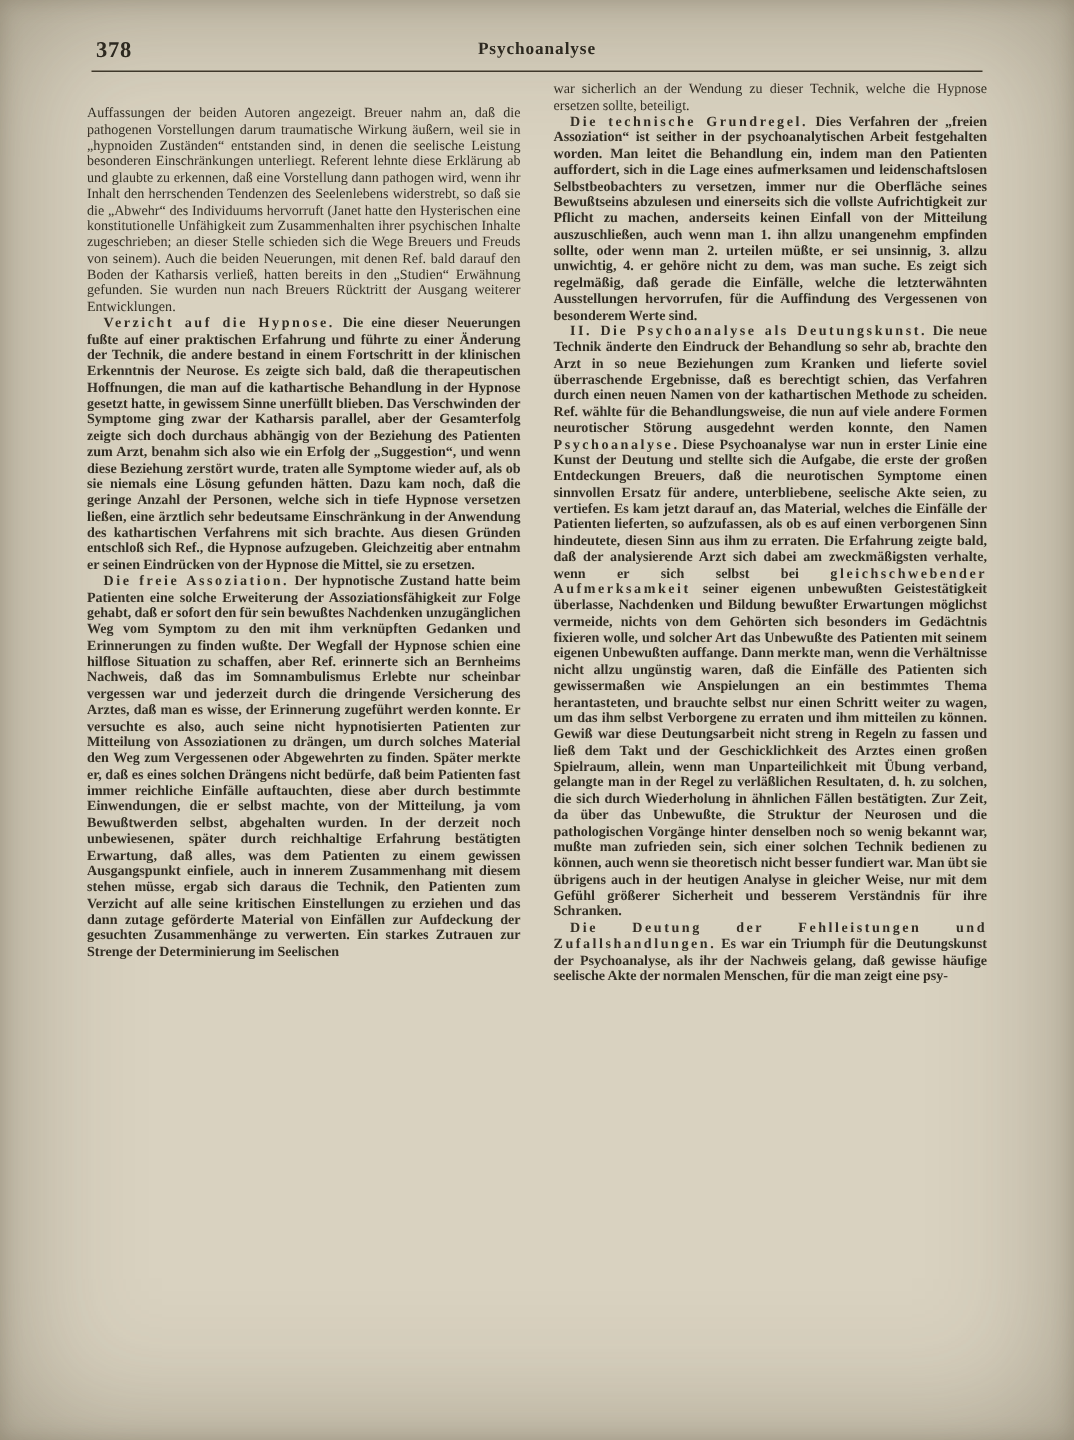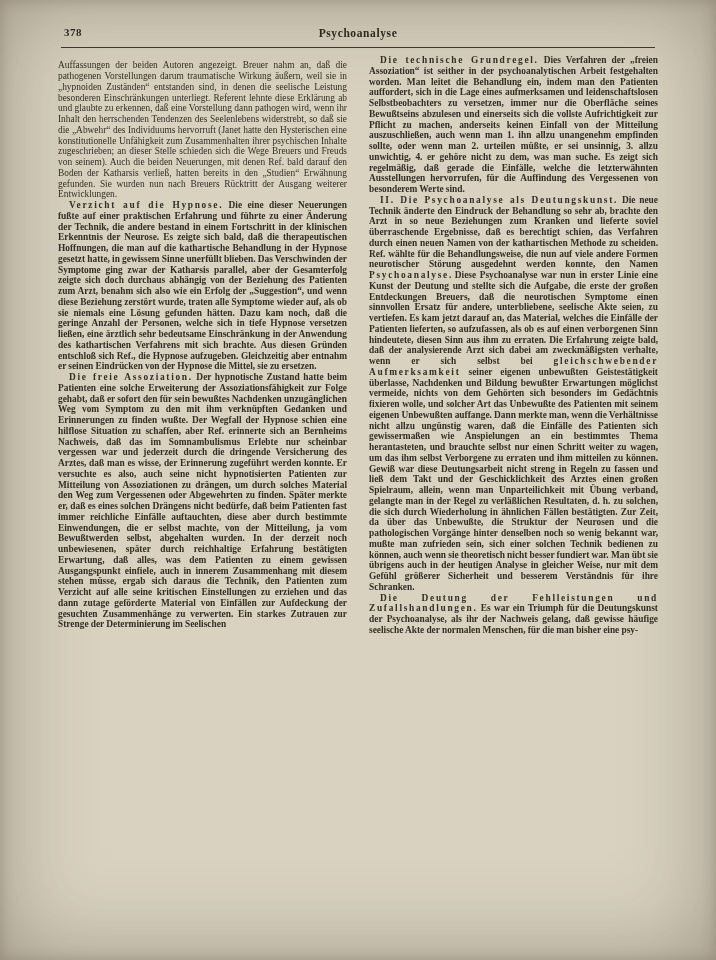--- a/index.html
+++ b/index.html
@@ -21,21 +21,21 @@
   .header {
     position: relative;
     height: 18px;
     width: 592px;
     margin: 0 auto;
   }
   .pagenum {
     position: absolute;
     left: 2px;
     top: 0;
-    font-size: 11px;
+    font-size: 15px;
     font-weight: bold;
     letter-spacing: 0.5px;
   }
   .title {
     position: absolute;
     left: 0; right: 0;
     text-align: center;
     top: 1px;
     font-size: 11.5px;
     font-weight: bold;
@@ -81,18 +81,19 @@
   </div>
   <div class="rule"></div>
   <div class="bodytext">
     <div class="col" id="col-left">
         <p class="para"><span class="normal">Auffassungen der beiden Autoren angezeigt. Breuer nahm an, daß die pathogenen Vorstellungen darum traumatische Wirkung äußern, weil sie in „hypnoiden Zuständen“ entstanden sind, in denen die seelische Leistung besonderen Einschränkungen unterliegt. Referent lehnte diese Erklärung ab und glaubte zu erkennen, daß eine Vorstellung dann pathogen wird, wenn ihr Inhalt den herrschenden Tendenzen des Seelenlebens widerstrebt, so daß sie die „Abwehr“ des Individuums hervorruft (Janet hatte den Hysterischen eine konstitutionelle Unfähigkeit zum Zusammenhalten ihrer psychischen Inhalte zugeschrieben; an dieser Stelle schieden sich die Wege Breuers und Freuds von seinem). Auch die beiden Neuerungen, mit denen Ref. bald darauf den Boden der Katharsis verließ, hatten bereits in den „Studien“ Erwähnung gefunden. Sie wurden nun nach Breuers Rücktritt der Ausgang weiterer Entwicklungen.</span></p>
         <p class="para indent"><span class="spaced">Verzicht auf die Hypnose.</span><span class="normal"> Die eine dieser Neuerungen fußte auf einer praktischen Erfahrung und führte zu einer Änderung der Technik, die andere bestand in einem Fortschritt in der klinischen Erkenntnis der Neurose. Es zeigte sich bald, daß die therapeutischen Hoffnungen, die man auf die kathartische Behandlung in der Hypnose gesetzt hatte, in gewissem Sinne unerfüllt blieben. Das Verschwinden der Symptome ging zwar der Katharsis parallel, aber der Gesamterfolg zeigte sich doch durchaus abhängig von der Beziehung des Patienten zum Arzt, benahm sich also wie ein Erfolg der „Suggestion“, und wenn diese Beziehung zerstört wurde, traten alle Symptome wieder auf, als ob sie niemals eine Lösung gefunden hätten. Dazu kam noch, daß die geringe Anzahl der Personen, welche sich in tiefe Hypnose versetzen ließen, eine ärztlich sehr bedeutsame Einschränkung in der Anwendung des kathartischen Verfahrens mit sich brachte. Aus diesen Gründen entschloß sich Ref., die Hypnose aufzugeben. Gleichzeitig aber entnahm er seinen Eindrücken von der Hypnose die Mittel, sie zu ersetzen.</span></p>
         <p class="para indent"><span class="spaced">Die freie Assoziation.</span><span class="normal"> Der hypnotische Zustand hatte beim Patienten eine solche Erweiterung der Assoziationsfähigkeit zur Folge gehabt, daß er sofort den für sein bewußtes Nachdenken unzugänglichen Weg vom Symptom zu den mit ihm verknüpften Gedanken und Erinnerungen zu finden wußte. Der Wegfall der Hypnose schien eine hilflose Situation zu schaffen, aber Ref. erinnerte sich an Bernheims Nachweis, daß das im Somnambulismus Erlebte nur scheinbar vergessen war und jederzeit durch die dringende Versicherung des Arztes, daß man es wisse, der Erinnerung zugeführt werden konnte. Er versuchte es also, auch seine nicht hypnotisierten Patienten zur Mitteilung von Assoziationen zu drängen, um durch solches Material den Weg zum Vergessenen oder Abgewehrten zu finden. Später merkte er, daß es eines solchen Drängens nicht bedürfe, daß beim Patienten fast immer reichliche Einfälle auftauchten, diese aber durch bestimmte Einwendungen, die er selbst machte, von der Mitteilung, ja vom Bewußtwerden selbst, abgehalten wurden. In der derzeit noch unbewiesenen, später durch reichhaltige Erfahrung bestätigten Erwartung, daß alles, was dem Patienten zu einem gewissen Ausgangspunkt einfiele, auch in innerem Zusammenhang mit diesem stehen müsse, ergab sich daraus die Technik, den Patienten zum Verzicht auf alle seine kritischen Einstellungen zu erziehen und das dann zutage geförderte Material von Einfällen zur Aufdeckung der gesuchten Zusammenhänge zu verwerten. Ein starkes Zutrauen zur Strenge der Determinierung im Seelischen</span></p>
       </div>
     <div class="divider"></div>
     <div class="col" id="col-right">
+        <p class="para"><span class="normal">war sicherlich an der Wendung zu dieser Technik, welche die Hypnose ersetzen sollte, beteiligt.</span></p>
         <p class="para indent"><span class="spaced">Die technische Grundregel.</span><span class="normal"> Dies Verfahren der „freien Assoziation“ ist seither in der psychoanalytischen Arbeit festgehalten worden. Man leitet die Behandlung ein, indem man den Patienten auffordert, sich in die Lage eines aufmerksamen und leidenschaftslosen Selbstbeobachters zu versetzen, immer nur die Oberfläche seines Bewußtseins abzulesen und einerseits sich die vollste Aufrichtigkeit zur Pflicht zu machen, anderseits keinen Einfall von der Mitteilung auszuschließen, auch wenn man 1. ihn allzu unangenehm empfinden sollte, oder wenn man 2. urteilen müßte, er sei unsinnig, 3. allzu unwichtig, 4. er gehöre nicht zu dem, was man suche. Es zeigt sich regelmäßig, daß gerade die Einfälle, welche die letzterwähnten Ausstellungen hervorrufen, für die Auffindung des Vergessenen von besonderem Werte sind.</span></p>
         <p class="para indent"><span class="spaced">II. Die Psychoanalyse als Deutungskunst.</span><span class="normal"> Die neue Technik änderte den Eindruck der Behandlung so sehr ab, brachte den Arzt in so neue Beziehungen zum Kranken und lieferte soviel überraschende Ergebnisse, daß es berechtigt schien, das Verfahren durch einen neuen Namen von der kathartischen Methode zu scheiden. Ref. wählte für die Behandlungsweise, die nun auf viele andere Formen neurotischer Störung ausgedehnt werden konnte, den Namen </span><span class="spaced">Psychoanalyse</span><span class="normal">. Diese Psychoanalyse war nun in erster Linie eine Kunst der Deutung und stellte sich die Aufgabe, die erste der großen Entdeckungen Breuers, daß die neurotischen Symptome einen sinnvollen Ersatz für andere, unterbliebene, seelische Akte seien, zu vertiefen. Es kam jetzt darauf an, das Material, welches die Einfälle der Patienten lieferten, so aufzufassen, als ob es auf einen verborgenen Sinn hindeutete, diesen Sinn aus ihm zu erraten. Die Erfahrung zeigte bald, daß der analysierende Arzt sich dabei am zweckmäßigsten verhalte, wenn er sich selbst bei </span><span class="spaced">gleichschwebender Aufmerksamkeit</span><span class="normal"> seiner eigenen unbewußten Geistestätigkeit überlasse, Nachdenken und Bildung bewußter Erwartungen möglichst vermeide, nichts von dem Gehörten sich besonders im Gedächtnis fixieren wolle, und solcher Art das Unbewußte des Patienten mit seinem eigenen Unbewußten auffange. Dann merkte man, wenn die Verhältnisse nicht allzu ungünstig waren, daß die Einfälle des Patienten sich gewissermaßen wie Anspielungen an ein bestimmtes Thema herantasteten, und brauchte selbst nur einen Schritt weiter zu wagen, um das ihm selbst Verborgene zu erraten und ihm mitteilen zu können. Gewiß war diese Deutungsarbeit nicht streng in Regeln zu fassen und ließ dem Takt und der Geschicklichkeit des Arztes einen großen Spielraum, allein, wenn man Unparteilichkeit mit Übung verband, gelangte man in der Regel zu verläßlichen Resultaten, d. h. zu solchen, die sich durch Wiederholung in ähnlichen Fällen bestätigten. Zur Zeit, da über das Unbewußte, die Struktur der Neurosen und die pathologischen Vorgänge hinter denselben noch so wenig bekannt war, mußte man zufrieden sein, sich einer solchen Technik bedienen zu können, auch wenn sie theoretisch nicht besser fundiert war. Man übt sie übrigens auch in der heutigen Analyse in gleicher Weise, nur mit dem Gefühl größerer Sicherheit und besserem Verständnis für ihre Schranken.</span></p>
-        <p class="para indent"><span class="spaced">Die Deutung der Fehlleistungen und Zufallshandlungen.</span><span class="normal"> Es war ein Triumph für die Deutungskunst der Psychoanalyse, als ihr der Nachweis gelang, daß gewisse häufige seelische Akte der normalen Menschen, für die man bisher eine psy-</span></p>
+        <p class="para indent"><span class="spaced">Die Deutung der Fehlleistungen und Zufallshandlungen.</span><span class="normal"> Es war ein Triumph für die Deutungskunst der Psychoanalyse, als ihr der Nachweis gelang, daß gewisse häufige seelische Akte der normalen Menschen, für die man zeigt eine psy-</span></p>
       </div>
   </div>
 </div>
 
 </body></html>

